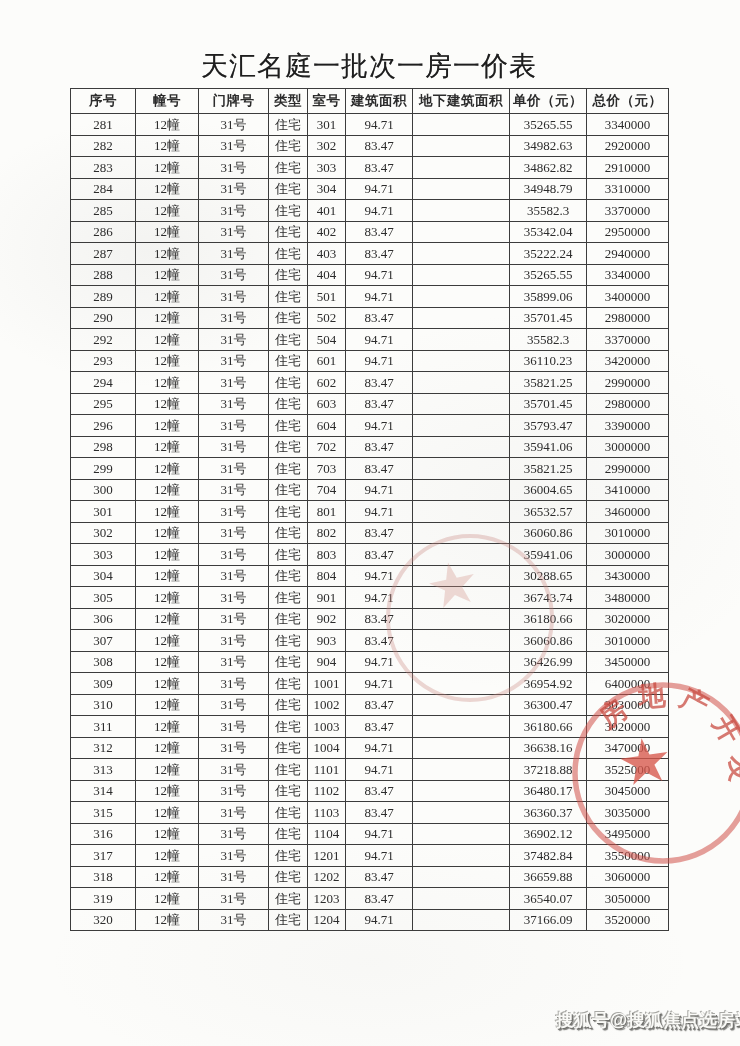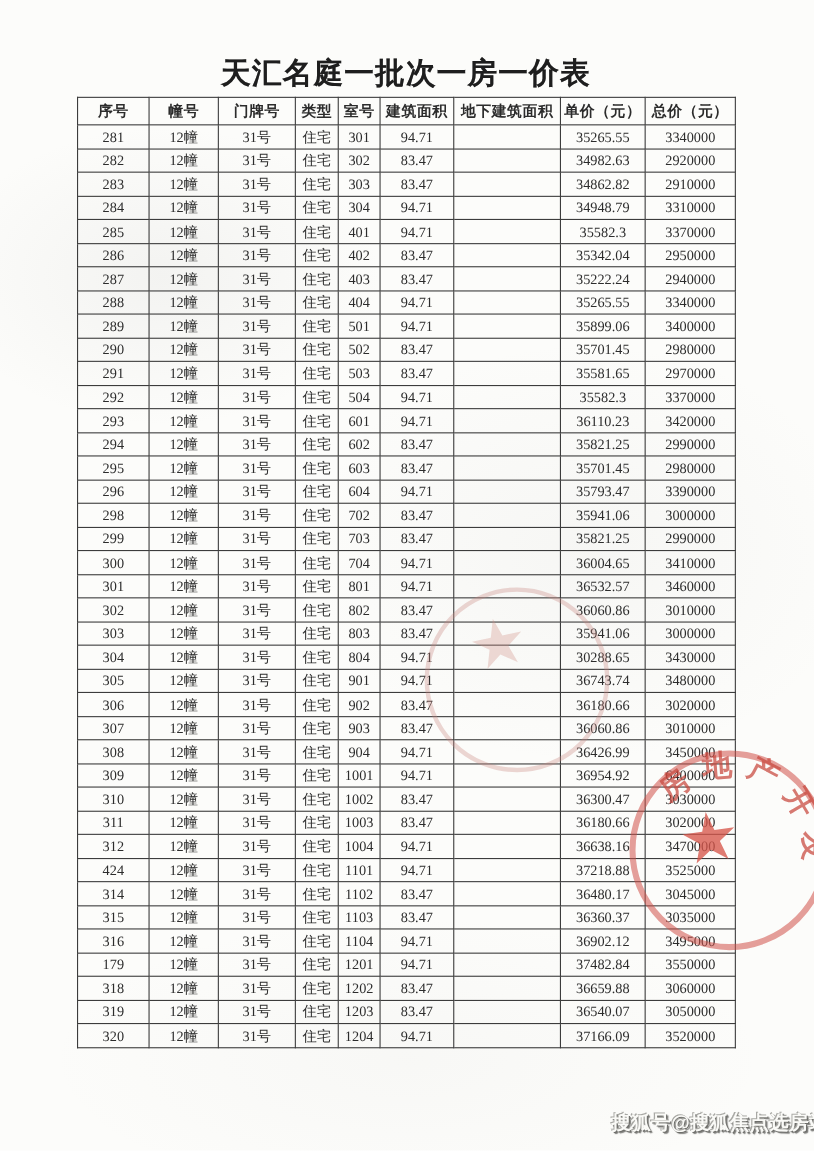--- a/index.html
+++ b/index.html
@@ -20,21 +20,21 @@
       radial-gradient(ellipse 500px 200px at 50% 92%, rgba(180,180,176,0.06), transparent 65%),
       #fcfcfa;
   }
   .doc-title {
     position: absolute;
     left: 70px;
     top: 48px;
     width: 598px;
     text-align: center;
     font-size: 27px;
-    font-weight: 700;
+    font-weight: 400;
     letter-spacing: 1px;
     color: #1e1e1e;
     text-shadow: 0 0 0.6px rgba(30,30,30,0.55);
   }
   table.price-table {
     position: absolute;
     left: 70px;
     top: 88px;
     width: 598px;
     border-collapse: collapse;
@@ -217,31 +217,20 @@
       <td>12幢</td>
       <td>31号</td>
       <td>住宅</td>
       <td>502</td>
       <td>83.47</td>
       <td></td>
       <td>35701.45</td>
       <td>2980000</td>
     </tr>
         <tr>
-      <td>291</td>
-      <td>12幢</td>
-      <td>31号</td>
-      <td>住宅</td>
-      <td>503</td>
-      <td>83.47</td>
-      <td></td>
-      <td>35581.65</td>
-      <td>2970000</td>
-    </tr>
-        <tr>
       <td>292</td>
       <td>12幢</td>
       <td>31号</td>
       <td>住宅</td>
       <td>504</td>
       <td>94.71</td>
       <td></td>
       <td>35582.3</td>
       <td>3370000</td>
     </tr>
@@ -448,21 +437,21 @@
       <td>12幢</td>
       <td>31号</td>
       <td>住宅</td>
       <td>1004</td>
       <td>94.71</td>
       <td></td>
       <td>36638.16</td>
       <td>3470000</td>
     </tr>
         <tr>
-      <td>424</td>
+      <td>313</td>
       <td>12幢</td>
       <td>31号</td>
       <td>住宅</td>
       <td>1101</td>
       <td>94.71</td>
       <td></td>
       <td>37218.88</td>
       <td>3525000</td>
     </tr>
         <tr>
@@ -492,21 +481,21 @@
       <td>12幢</td>
       <td>31号</td>
       <td>住宅</td>
       <td>1104</td>
       <td>94.71</td>
       <td></td>
       <td>36902.12</td>
       <td>3495000</td>
     </tr>
         <tr>
-      <td>179</td>
+      <td>317</td>
       <td>12幢</td>
       <td>31号</td>
       <td>住宅</td>
       <td>1201</td>
       <td>94.71</td>
       <td></td>
       <td>37482.84</td>
       <td>3550000</td>
     </tr>
         <tr>

